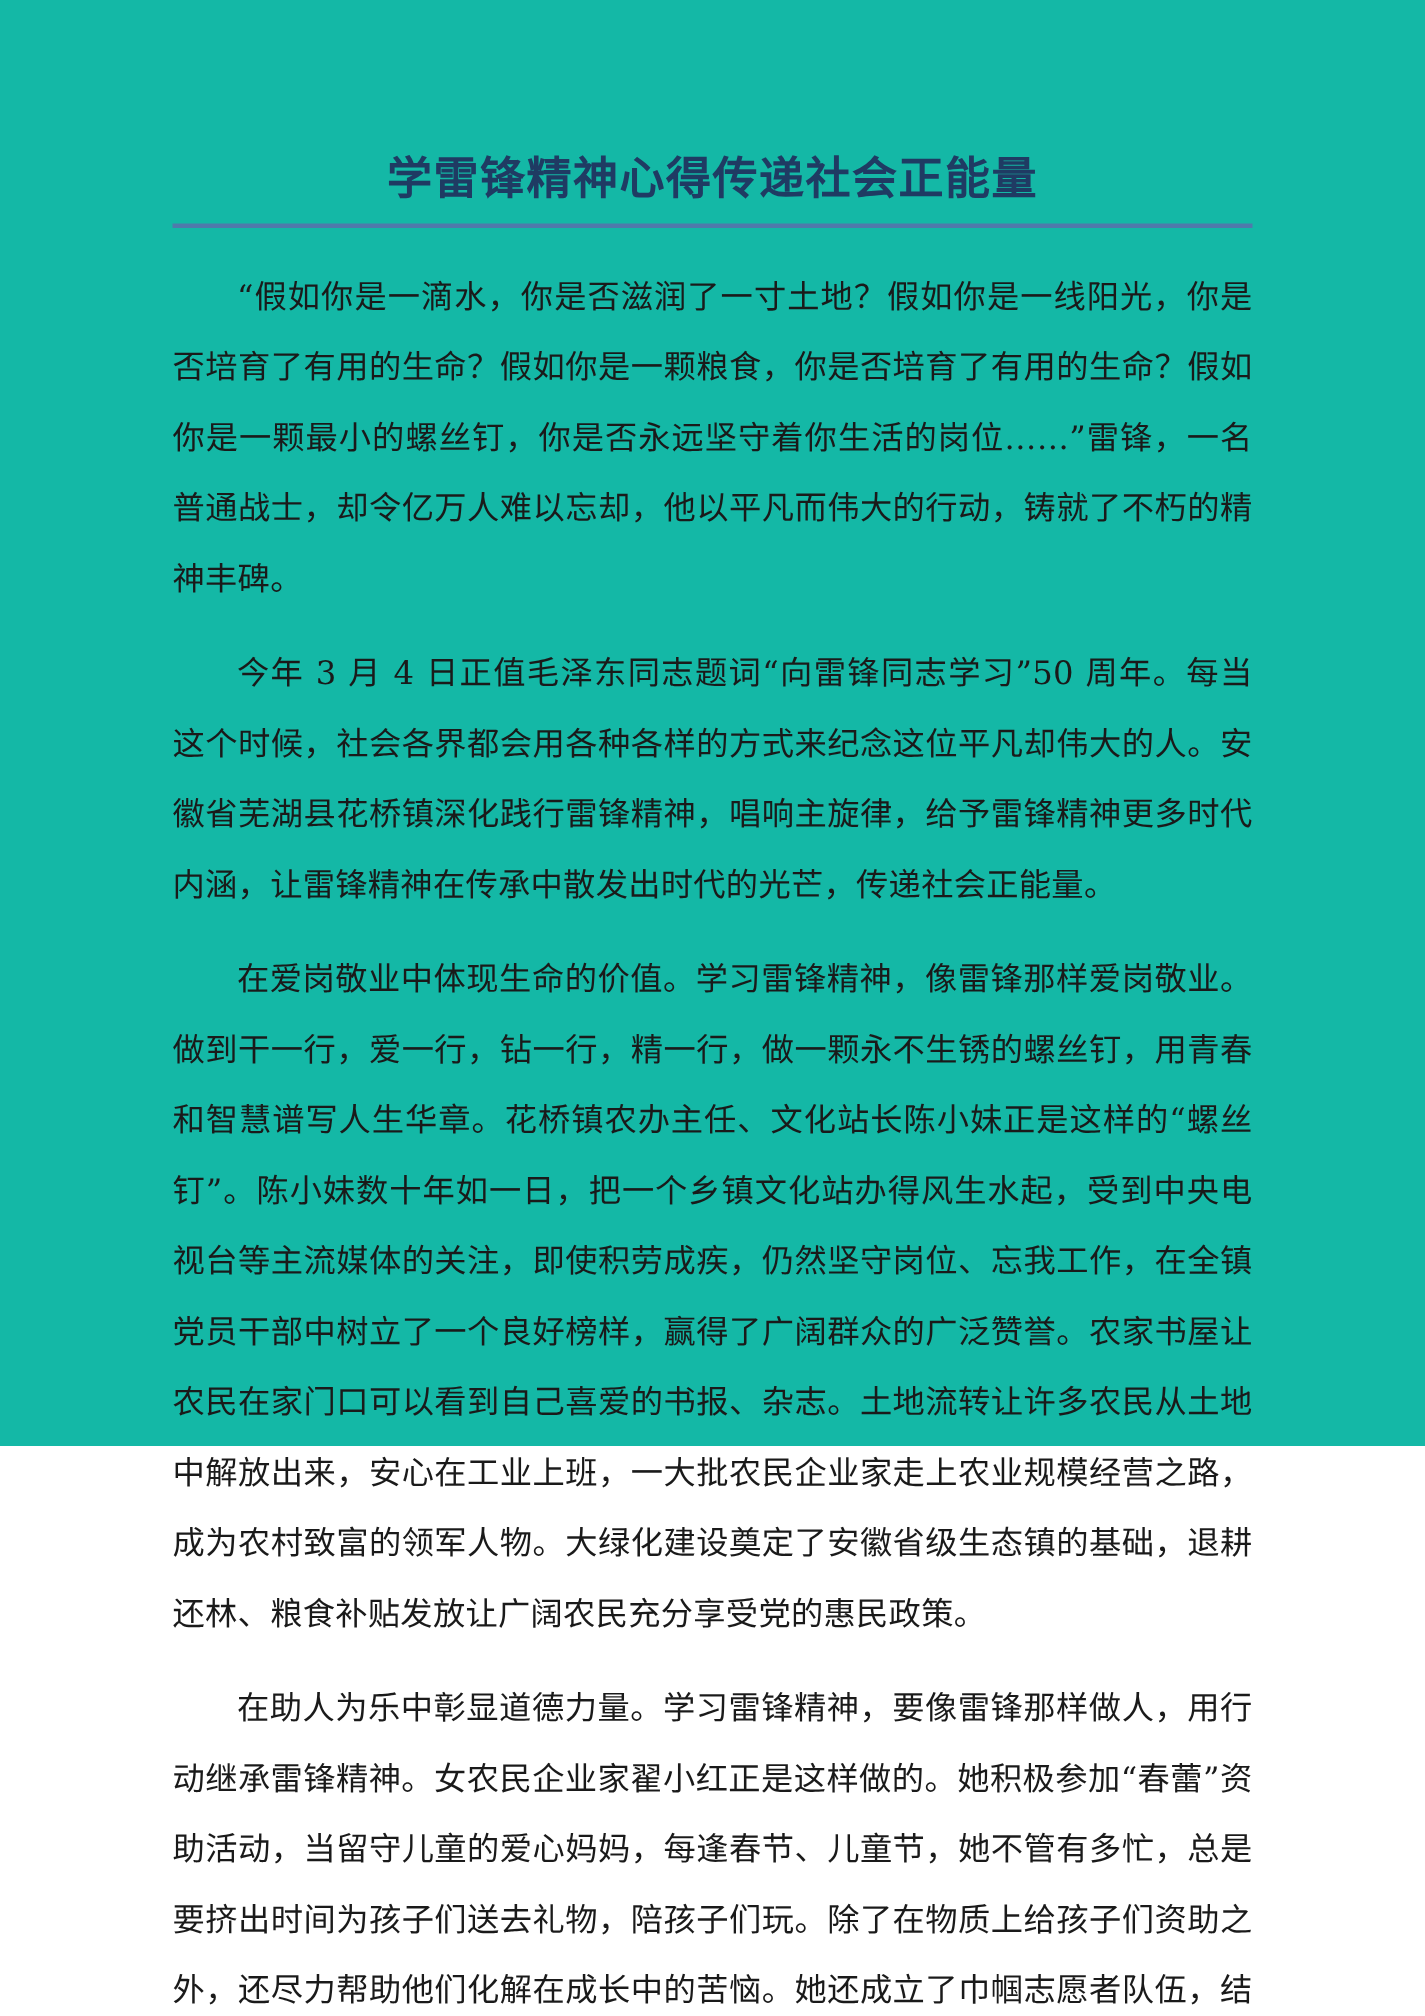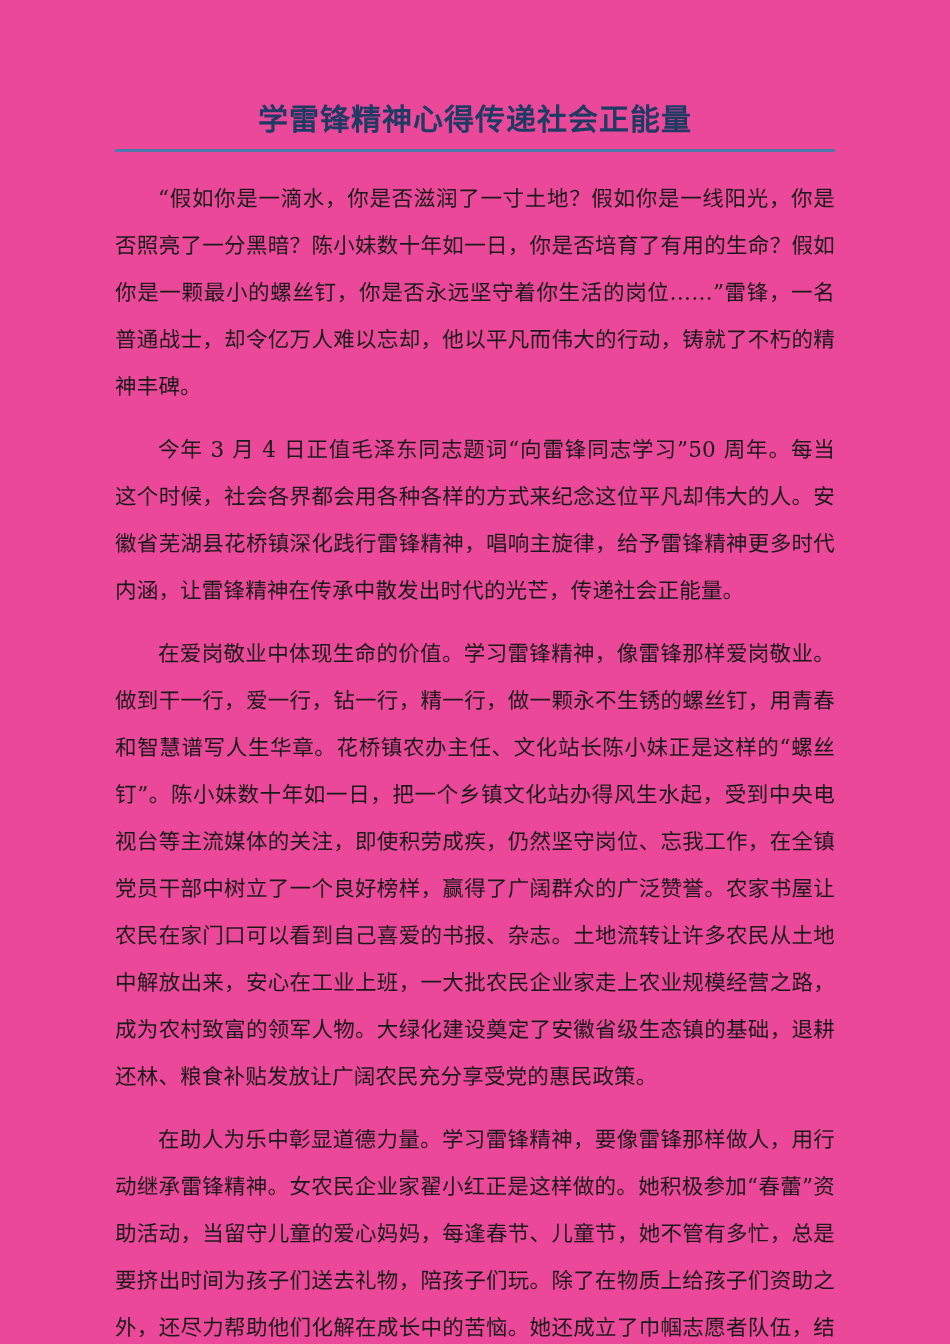--- a/index.html
+++ b/index.html
@@ -13,23 +13,23 @@
     height: 1344px;
     overflow: hidden;
     font-family: "DejaVu Serif", "Liberation Serif", serif;
     color: #000000;
     -webkit-font-smoothing: antialiased;
   }
 
   .page {
     position: relative;
     width: 950px;
-    height: 1344px;
+    height: 964px;
     box-sizing: border-box;
-    background: #ec4899;
+    background: #14b8a6;
   }
 
   .content {
     position: absolute;
     left: 115px;
     top: 0;
     width: 720px;
   }
 
   
@@ -84,20 +84,20 @@
 
 <div class="page">
   <div class="content">
 
     <div class="title-block">
       <h1 class="doc-title">学雷锋精神心得传递社会正能量</h1>
       <div class="title-rule"></div>
     </div>
 
     <div class="body-text">
-      <p class="para">“假如你是一滴水，你是否滋润了一寸土地？假如你是一线阳光，你是否照亮了一分黑暗？陈小妹数十年如一日，你是否培育了有用的生命？假如你是一颗最小的螺丝钉，你是否永远坚守着你生活的岗位……”雷锋，一名普通战士，却令亿万人难以忘却，他以平凡而伟大的行动，铸就了不朽的精神丰碑。</p>
+      <p class="para">“假如你是一滴水，你是否滋润了一寸土地？假如你是一线阳光，你是否培育了有用的生命？假如你是一颗粮食，你是否培育了有用的生命？假如你是一颗最小的螺丝钉，你是否永远坚守着你生活的岗位……”雷锋，一名普通战士，却令亿万人难以忘却，他以平凡而伟大的行动，铸就了不朽的精神丰碑。</p>
       <p class="para">今年 3 月 4 日正值毛泽东同志题词“向雷锋同志学习”50 周年。每当这个时候，社会各界都会用各种各样的方式来纪念这位平凡却伟大的人。安徽省芜湖县花桥镇深化践行雷锋精神，唱响主旋律，给予雷锋精神更多时代内涵，让雷锋精神在传承中散发出时代的光芒，传递社会正能量。</p>
       <p class="para">在爱岗敬业中体现生命的价值。学习雷锋精神，像雷锋那样爱岗敬业。做到干一行，爱一行，钻一行，精一行，做一颗永不生锈的螺丝钉，用青春和智慧谱写人生华章。花桥镇农办主任、文化站长陈小妹正是这样的“螺丝钉”。陈小妹数十年如一日，把一个乡镇文化站办得风生水起，受到中央电视台等主流媒体的关注，即使积劳成疾，仍然坚守岗位、忘我工作，在全镇党员干部中树立了一个良好榜样，赢得了广阔群众的广泛赞誉。农家书屋让农民在家门口可以看到自己喜爱的书报、杂志。土地流转让许多农民从土地中解放出来，安心在工业上班，一大批农民企业家走上农业规模经营之路，成为农村致富的领军人物。大绿化建设奠定了安徽省级生态镇的基础，退耕还林、粮食补贴发放让广阔农民充分享受党的惠民政策。</p>
       <p class="para">在助人为乐中彰显道德力量。学习雷锋精神，要像雷锋那样做人，用行动继承雷锋精神。女农民企业家翟小红正是这样做的。她积极参加“春蕾”资助活动，当留守儿童的爱心妈妈，每逢春节、儿童节，她不管有多忙，总是要挤出时间为孩子们送去礼物，陪孩子们玩。除了在物质上给孩子们资助之外，还尽力帮助他们化解在成长中的苦恼。她还成立了巾帼志愿者队伍，结对帮扶留守儿童志愿者队伍。现在许多大学生村官当起了志</p>
     </div>
 
   </div>
 </div>
 
 </body></html>

